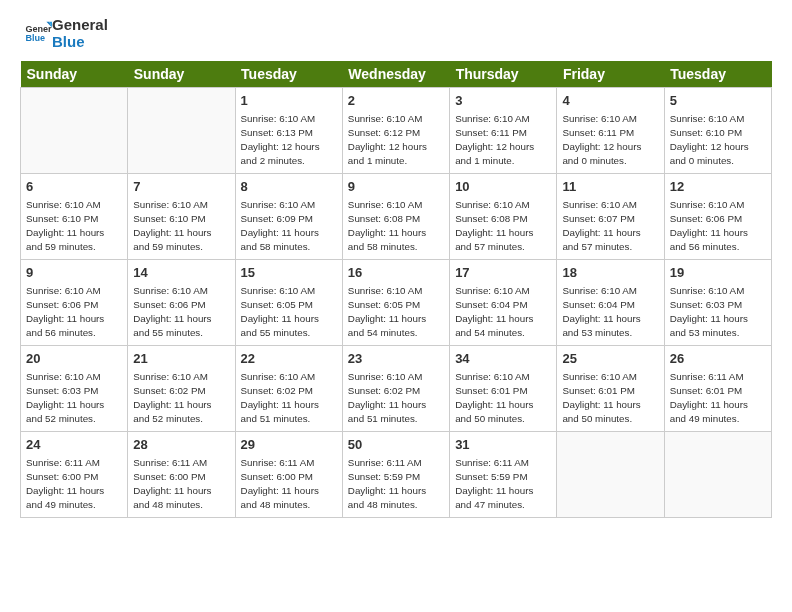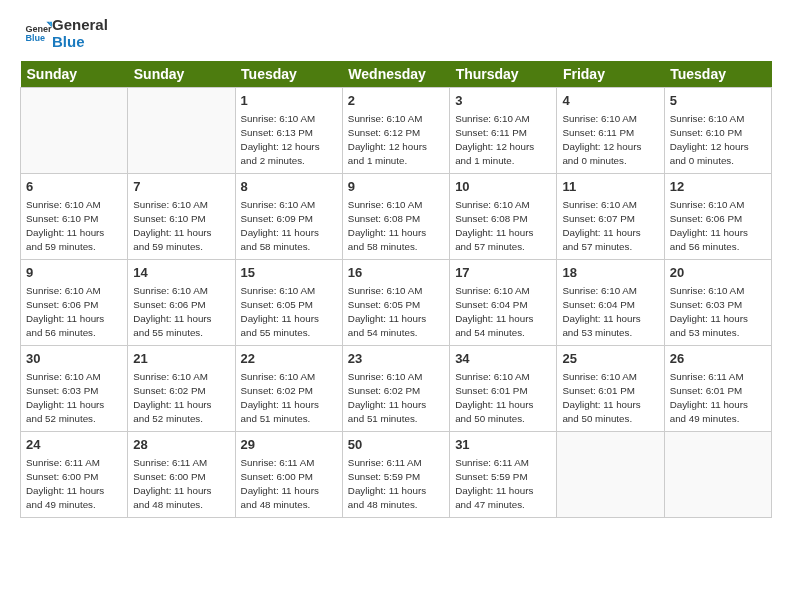--- a/index.html
+++ b/index.html
@@ -248,30 +248,30 @@
 and 54 minutes.</div>
           </td>
           <td>
             <span class="day-num">18</span>
             <div class="cell-text" style="white-space: pre-line;">Sunrise: 6:10 AM
 Sunset: 6:04 PM
 Daylight: 11 hours
 and 53 minutes.</div>
           </td>
           <td>
+            <span class="day-num">19</span>
+            <div class="cell-text" style="white-space: pre-line;">Sunrise: 6:10 AM
+Sunset: 6:03 PM
+Daylight: 11 hours
+and 53 minutes.</div>
+          </td>
+        </tr>
+        <tr>
+          <td>
             <span class="day-num">20</span>
-            <div class="cell-text" style="white-space: pre-line;">Sunrise: 6:10 AM
-Sunset: 6:03 PM
-Daylight: 11 hours
-and 53 minutes.</div>
-          </td>
-        </tr>
-        <tr>
-          <td>
-            <span class="day-num">30</span>
             <div class="cell-text" style="white-space: pre-line;">Sunrise: 6:10 AM
 Sunset: 6:03 PM
 Daylight: 11 hours
 and 52 minutes.</div>
           </td>
           <td>
             <span class="day-num">21</span>
             <div class="cell-text" style="white-space: pre-line;">Sunrise: 6:10 AM
 Sunset: 6:02 PM
 Daylight: 11 hours

